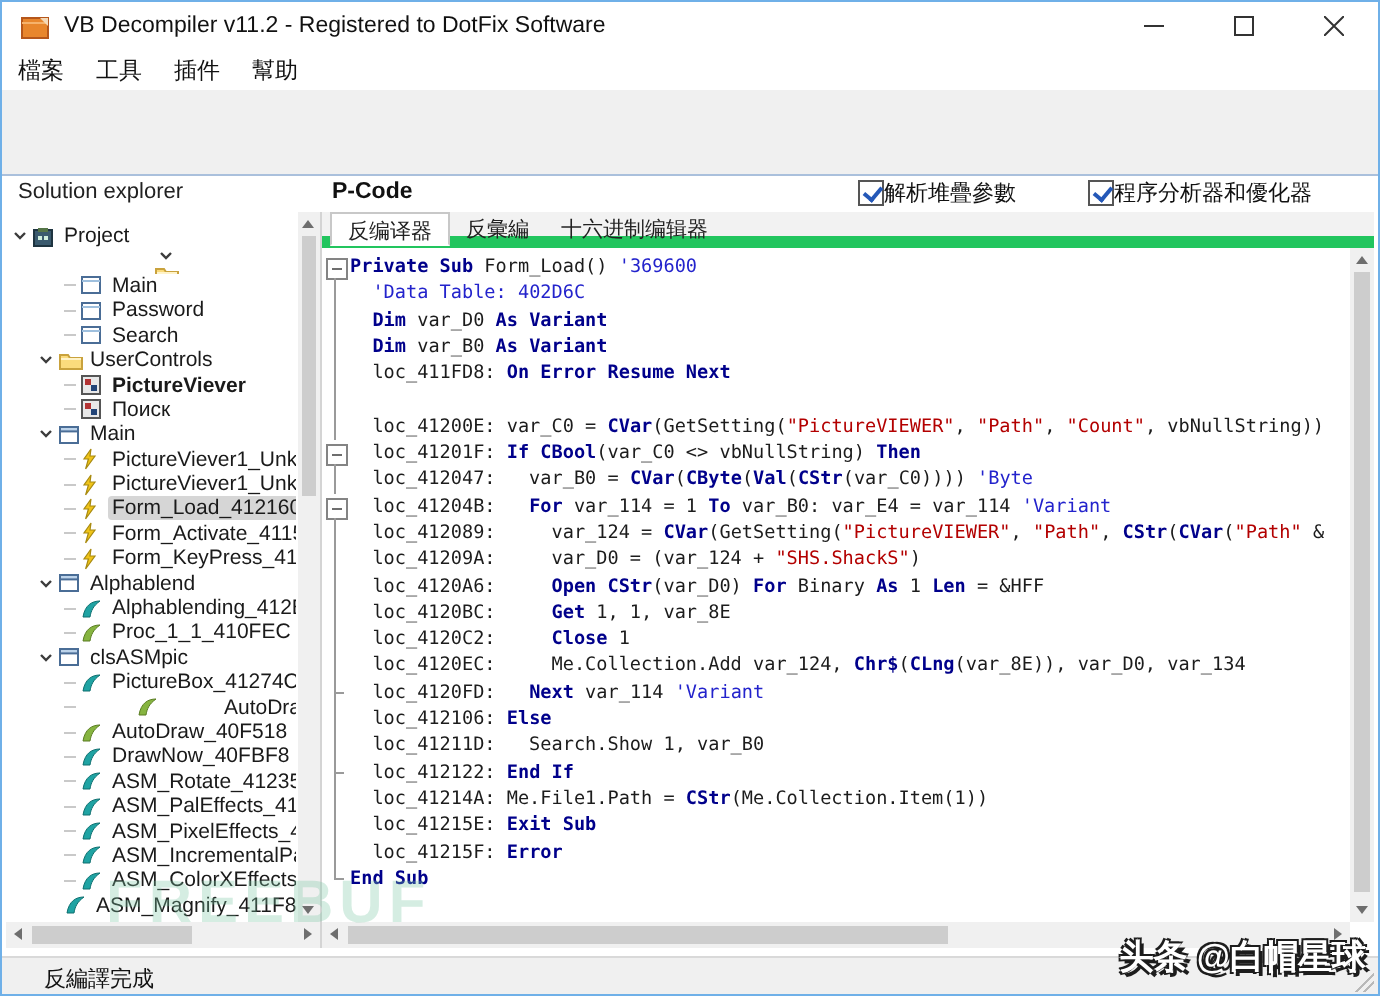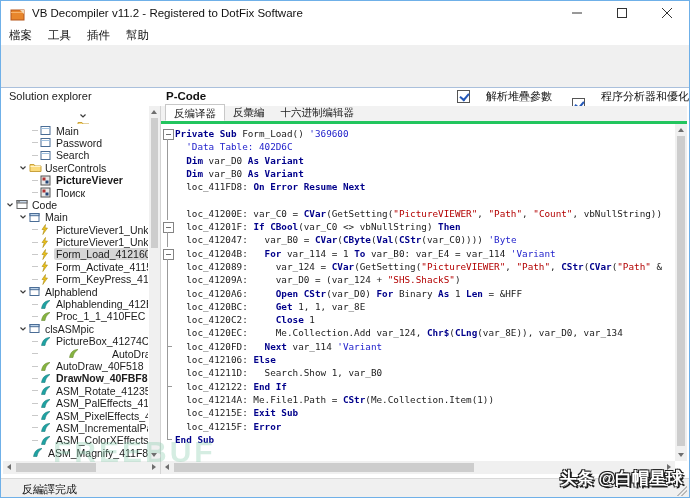--- a/index.html
+++ b/index.html
@@ -22,21 +22,21 @@
   .file-label { position:absolute; left:16px; top:61px; font-size:11.5px; color:#111; }
   .file-input { position:absolute; left:55px; top:57px; width:543px; height:20px; border:1px solid #7a7a7a; background:#fff; font-size:11px; font-family:"Liberation Sans",sans-serif; padding:0 4px; color:#111; }
   .btn { position:absolute; top:57px; height:20px; background:#e1e1e1; border:1px solid #adadad; font-size:11px; color:#111; display:flex; align-items:center; justify-content:center; }
   .btn-browse { left:604px; width:28px; }
   .btn-decompile { left:638px; width:47px; }
 
   
   .headerrow { position:absolute; top:87px; left:0; right:0; height:18px; background:#fff; }
   .hdr-left { position:absolute; left:8px; top:2px; font-size:11px; color:#222; }
   .hdr-pcode { position:absolute; left:165px; top:2px; font-size:11.5px; font-weight:bold; color:#111; }
-  .optbox { position:absolute; top:1px; display:flex; align-items:center; gap:16px; font-size:11px; color:#111;margin-left:28px; }
+  .optbox { position:absolute; top:1px; display:flex; align-items:center; gap:0; font-size:11px; color:#111; }
   .opt1 { left:428px; } .opt2 { left:543px; }
   .cb { width:13px; height:13px; border:1px solid #555; background:#fff; position:relative; flex:none; }
   .cb::after { content:""; position:absolute; left:2px; top:2px; width:7px; height:4px; border-left:2px solid #2458b8; border-bottom:2px solid #2458b8; transform:rotate(-50deg); }
 
   
   .tree-panel { position:absolute; left:2px; top:105px; width:157px; height:368px; background:#fff; overflow:hidden; }
   .tree-rows { position:absolute; left:0; top:6px; right:12px; bottom:14px; overflow:hidden; }
   .trow { display:flex; align-items:center; height:12.4px; font-size:10.5px; color:#1a1a1a; white-space:nowrap; overflow:hidden; }
   .trow.sel .tlabel { background:#d6d6d6; border-radius:2px; }
   .tchev { width:10px; flex:none; display:flex; align-items:center; }
@@ -51,21 +51,21 @@
   .thumb-v { position:absolute; left:2px; right:2px; background:#cdcdcd; }
   .thumb-h { position:absolute; top:2px; bottom:2px; background:#cdcdcd; }
   .sb-arr { position:absolute; width:0; height:0; }
   .arr-up { border-left:3.5px solid transparent; border-right:3.5px solid transparent; border-bottom:4px solid #6e6e6e; left:2px; top:4px; }
   .arr-dn { border-left:3.5px solid transparent; border-right:3.5px solid transparent; border-top:4px solid #6e6e6e; left:2px; bottom:4px; }
   .arr-lf { border-top:3.5px solid transparent; border-bottom:3.5px solid transparent; border-right:4px solid #6e6e6e; left:4px; top:3px; }
   .arr-rt { border-top:3.5px solid transparent; border-bottom:3.5px solid transparent; border-left:4px solid #6e6e6e; right:4px; top:3px; }
 
   
   .code-panel { position:absolute; left:159px; top:105px; right:2px; height:368px; background:#fff; border-left:1px solid #d4d4d4; }
-  .tabbar { position:absolute; top:0; left:0; right:0; height:18px; background:#f2f2f2; border-bottom:3px solid #22c55e; display:flex; align-items:flex-end; padding-left:4px; }
+  .tabbar { position:absolute; top:0; left:0; right:0; height:18px; background:#f2f2f2; border-bottom:6px solid #22c55e; display:flex; padding-left:4px; }
   .tab { font-size:10.5px; color:#222; padding:2px 8px 2px 8px; height:17px; }
   .tab.active { background:#fff; border:1px solid #c8c8c8; border-bottom:1px solid #fff; }
   .code-area { position:absolute; left:0; top:18px; right:12px; bottom:13px; overflow:hidden; background:#fff; padding-top:3px; }
   .crow { display:flex; height:13.3px; align-items:stretch; }
   .ctext { font-family:"DejaVu Sans Mono","Liberation Mono",monospace; font-size:9.3px; line-height:13.3px; white-space:pre; color:#1a1a1a; }
   .ctext .k { color:#00008B; font-weight:bold; }
   .ctext .p { color:#1c1c1c; }
   .ctext .c { color:#2323cc; }
   .ctext .s { color:#b30000; }
   .fold { width:14px; flex:none; position:relative; }
@@ -143,20 +143,36 @@
       <span>解析堆疊參數</span>
     </span>
     <span class="optbox opt2">
       <span class="cb"></span>
       <span>程序分析器和優化器</span>
     </span>
   </div>
 
   <div class="tree-panel">
     <div class="tree-rows" id="tree-rows">
+        <div class="trow" style="padding-left: 3px;">
+          <span class="tchev">
+            <svg width="8" height="8" viewBox="0 0 8 8">
+              <path d="M1.5 2.5 L4 5 L6.5 2.5" fill="none" stroke="#3c3c3c" stroke-width="1.2"></path>
+            </svg>
+          </span>
+          <span class="ticon">
+            <svg width="11" height="11" viewBox="0 0 11 11">
+              <rect x="1" y="2" width="9" height="8" fill="#3a5a6e" stroke="#1e3440"></rect>
+              <rect x="3" y="1" width="5" height="2" fill="#557548"></rect>
+              <rect x="3" y="5" width="2" height="2" fill="#cfeedd"></rect>
+              <rect x="6" y="5" width="2" height="2" fill="#cfeedd"></rect>
+            </svg>
+          </span>
+          <span class="tlabel">Project</span>
+        </div>
         <div class="trow" style="padding-left: 16px; flex-direction: column;">
           <span class="tchev">
             <svg width="8" height="8" viewBox="0 0 8 8">
               <path d="M1.5 2.5 L4 5 L6.5 2.5" fill="none" stroke="#3c3c3c" stroke-width="1.2"></path>
             </svg>
           </span>
           <span class="ticon">
             <svg width="13" height="11" viewBox="0 0 13 11">
               <path d="M1 2.5h4l1 1.5h6v5.5H1z" fill="#fbdb7c" stroke="#c9a23d"></path>
               <path d="M1.5 4.5h10" stroke="#fff3c9"></path>
@@ -223,35 +239,20 @@
           <span class="tdash"></span>
           <span class="ticon">
             <svg width="11" height="11" viewBox="0 0 11 11">
               <rect x="1" y="1" width="9" height="9" fill="#e8e8e8" stroke="#555"></rect>
               <rect x="2.5" y="2.5" width="3" height="3" fill="#b23333"></rect>
               <rect x="5.5" y="5.5" width="3" height="3" fill="#224477"></rect>
             </svg>
           </span>
           <span class="tlabel">Поиск</span>
         </div>
-        <div class="trow" style="padding-left: 3px;">
-          <span class="tchev">
-            <svg width="8" height="8" viewBox="0 0 8 8">
-              <path d="M1.5 2.5 L4 5 L6.5 2.5" fill="none" stroke="#3c3c3c" stroke-width="1.2"></path>
-            </svg>
-          </span>
-          <span class="ticon">
-            <svg width="12" height="11" viewBox="0 0 12 11">
-              <rect x="1" y="1.5" width="10" height="8" fill="#fff" stroke="#666"></rect>
-              <rect x="1" y="1.5" width="10" height="2.5" fill="#c8d8ea" stroke="#666"></rect>
-              <circle cx="3" cy="2.7" r="0.8" fill="#666"></circle>
-            </svg>
-          </span>
-          <span class="tlabel">Code</span>
-        </div>
         <div class="trow" style="padding-left: 16px;">
           <span class="tchev">
             <svg width="8" height="8" viewBox="0 0 8 8">
               <path d="M1.5 2.5 L4 5 L6.5 2.5" fill="none" stroke="#3c3c3c" stroke-width="1.2"></path>
             </svg>
           </span>
           <span class="ticon">
             <svg width="11" height="11" viewBox="0 0 11 11">
               <rect x="1" y="1.5" width="9" height="8" fill="#fff" stroke="#4a6d96"></rect>
               <rect x="1" y="1.5" width="9" height="2.2" fill="#bcd3ea" stroke="#4a6d96"></rect>
@@ -370,21 +371,21 @@
         </div>
         <div class="trow" style="padding-left: 29px;">
           <span class="tdash"></span>
           <span class="ticon">
             <svg width="11" height="11" viewBox="0 0 11 11">
               <path d="M1.5 9.5 C2.5 3.5 6 1.5 10 1.5 C6.5 4 5.5 6.5 5 9.5 Z" fill="#86b440" stroke="#5a7d22" stroke-width="0.5"></path>
             </svg>
           </span>
           <span class="tlabel">AutoDraw_40F518</span>
         </div>
-        <div class="trow" style="padding-left: 29px; font-weight: bold;">
+        <div class="trow" style="padding-left: 29px;">
           <span class="tdash"></span>
           <span class="ticon">
             <svg width="11" height="11" viewBox="0 0 11 11">
               <path d="M1.5 9.5 C2.5 3.5 6 1.5 10 1.5 C6.5 4 5.5 6.5 5 9.5 Z" fill="#1fa3a3" stroke="#0e6f6f" stroke-width="0.5"></path>
             </svg>
           </span>
           <span class="tlabel">DrawNow_40FBF8</span>
         </div>
         <div class="trow" style="padding-left: 29px;">
           <span class="tdash"></span>

